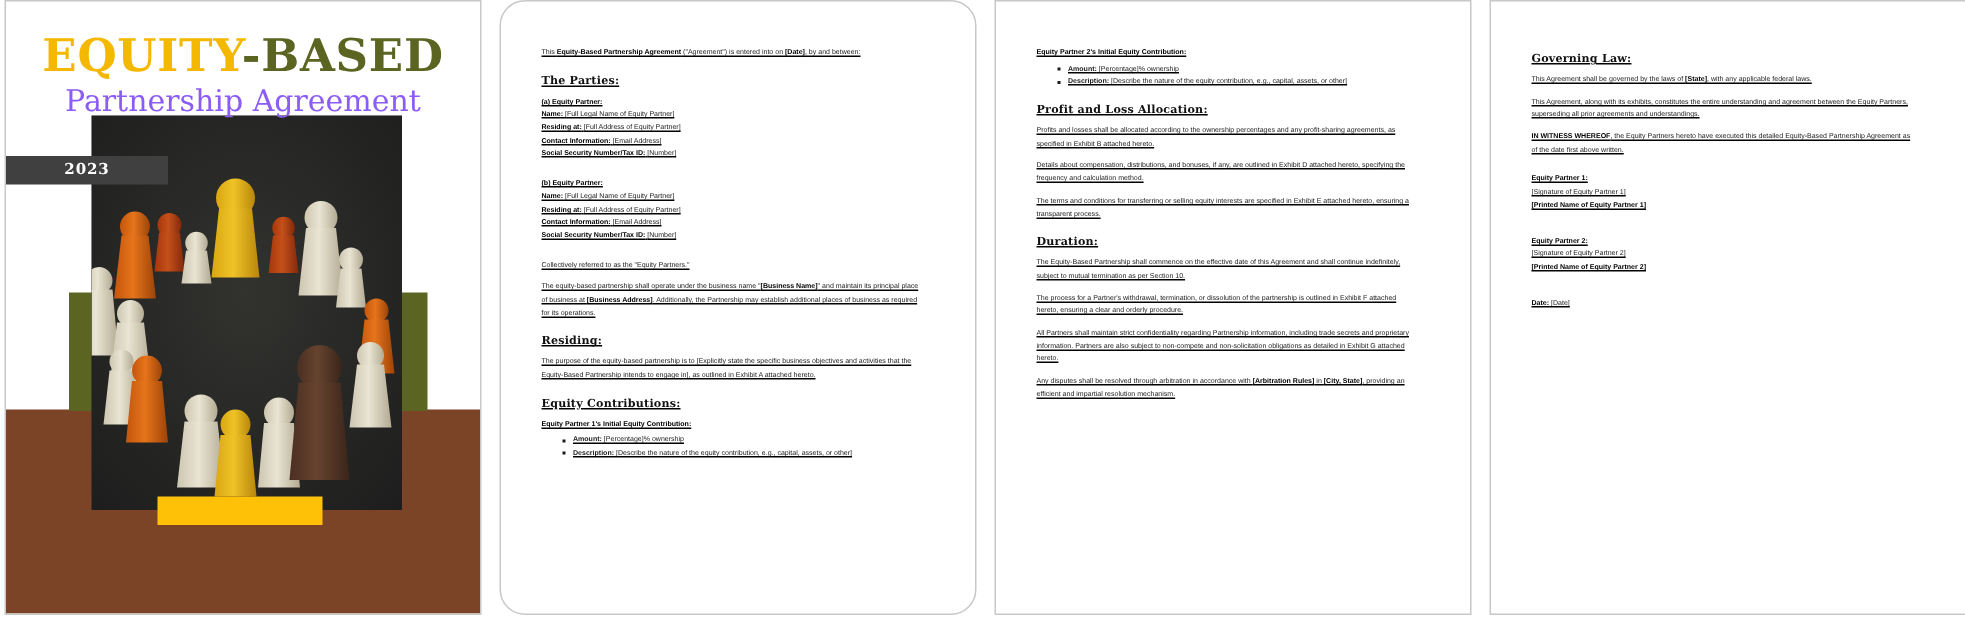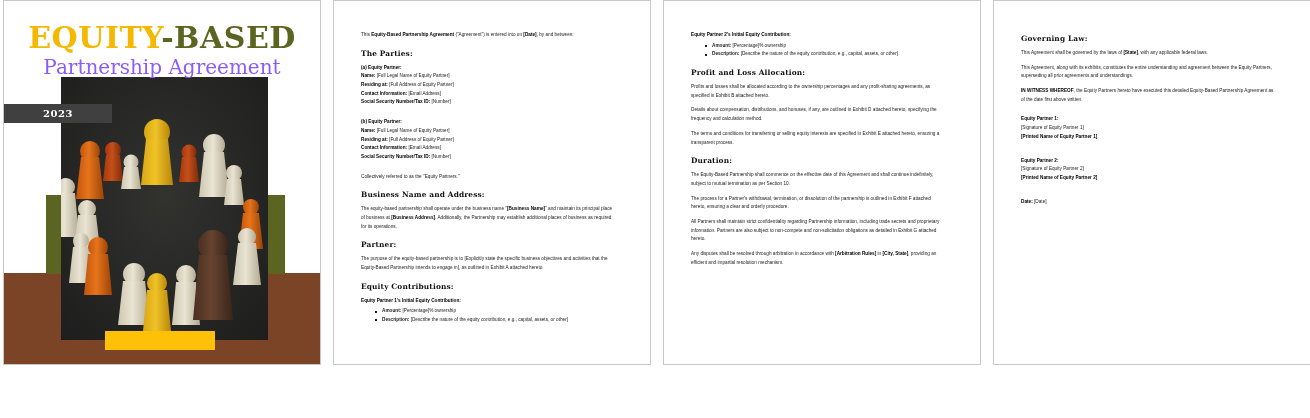--- a/index.html
+++ b/index.html
@@ -15,28 +15,28 @@
     width: 1310px; height: 418px;
     background: #ffffff;
     display: flex;
     align-items: flex-start;
   }
 
   
   .page {
     position: relative;
     width: 318px;
-    height: 365px;
+    height: 410px;
     background: #ffffff;
     border: 1px solid #c8c8c8;
     overflow: hidden;
     flex: 0 0 auto;
   }
   .page.p1 { margin-left: 3px; }
-  .page.p2 { margin-left: 12px; }
+  .page.p2 { margin-left: 12px; border-radius: 17px; }
   .page.p3 { margin-left: 12px; }
   .page.p4 { margin-left: 12px; }
 
   
   .cover { padding: 0; }
   .cover-title-wrap {
     position: absolute;
     top: 22px; left: 0; right: 0;
     text-align: center;
     z-index: 6;
@@ -110,21 +110,21 @@
   
   .bottom-accent {
     position: absolute;
     left: 101px; top: 330px;
     width: 110px; height: 19px;
     background: #FFC107;
     z-index: 5;
   }
 
   
-  .doc { padding: 30px 36px 10px 27px; }
+  .doc { padding: 30px 36px 10px 27px; text-decoration: underline; }
   .h2 {
     font-family: "DejaVu Serif", serif;
     font-weight: bold;
     font-size: 7.4px;
     color: #111;
     margin: 9px 0 6px 0;
     letter-spacing: 0.15px;
   }
   .p {
     font-size: 4.7px;
@@ -313,25 +313,24 @@
       <p class="p"><b>Name:</b> <span>[Full Legal Name of Equity Partner]</span></p>
       <p class="p"><b>Residing at:</b> <span>[Full Address of Equity Partner]</span></p>
       <p class="p"><b>Contact Information:</b> <span>[Email Address]</span></p>
       <p class="p"><b>Social Security Number/Tax ID:</b> <span>[Number]</span></p>
     </div>
 
     <div class="gap-sm"></div>
 
     <p class="p">Collectively referred to as the "Equity Partners."</p>
 
-    <h2 class="h2">Business Name and Address:</h2>
 
     <p class="p"><span>The equity-based partnership shall operate under the business name "</span><b>[Business Name]</b><span>" and maintain its principal place of business at </span><b>[Business Address]</b><span>. Additionally, the Partnership may establish additional places of business as required for its operations.</span></p>
 
-    <h2 class="h2">Partner:</h2>
+    <h2 class="h2">Residing:</h2>
     <p class="p">The purpose of the equity-based partnership is to [Explicitly state the specific business objectives and activities that the Equity-Based Partnership intends to engage in], as outlined in Exhibit A attached hereto.</p>
 
     <h2 class="h2">Equity Contributions:</h2>
 
     <p class="p tight"><b>Equity Partner 1's Initial Equity Contribution:</b></p>
     <ul class="bul">
       <li><b>Amount:</b><span> [Percentage]% ownership</span></li>
       <li><b>Description:</b><span> [Describe the nature of the equity contribution, e.g., capital, assets, or other]</span></li>
     </ul>
   </div>

